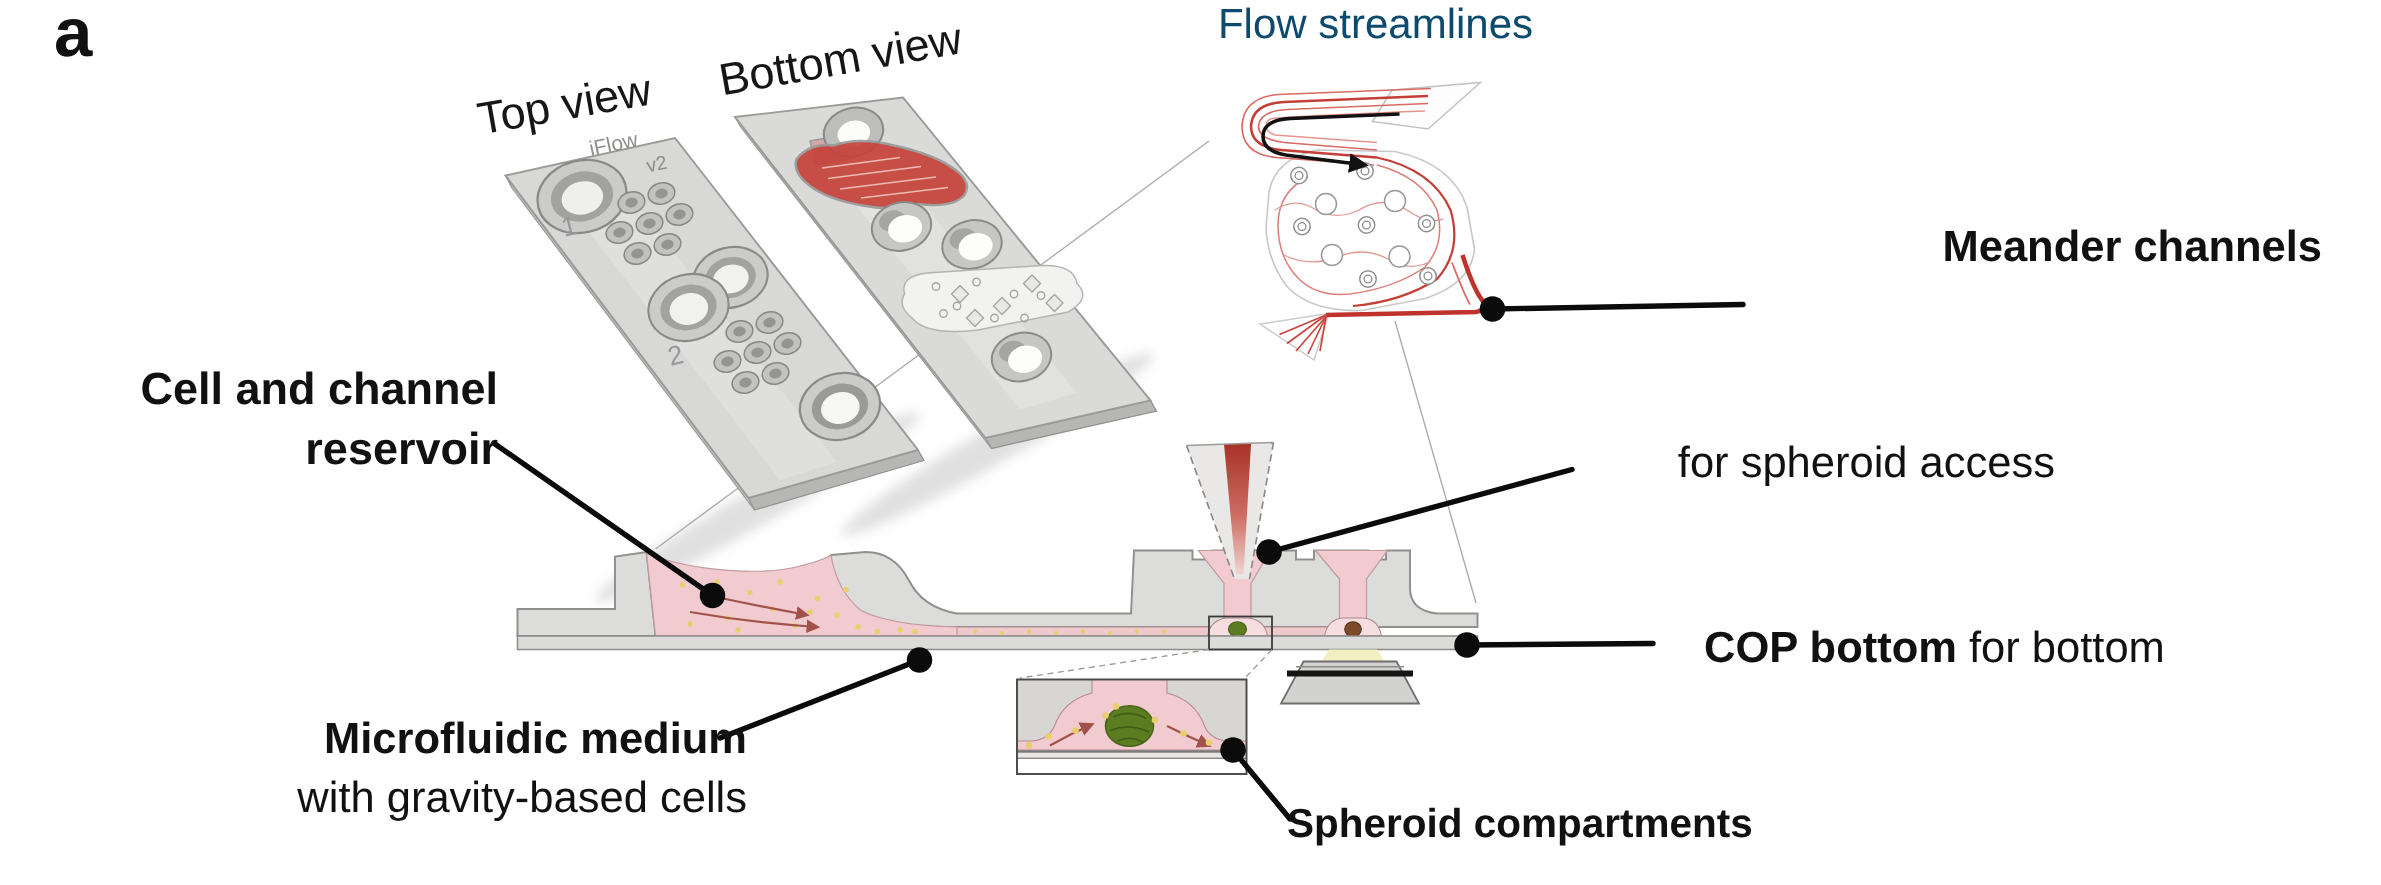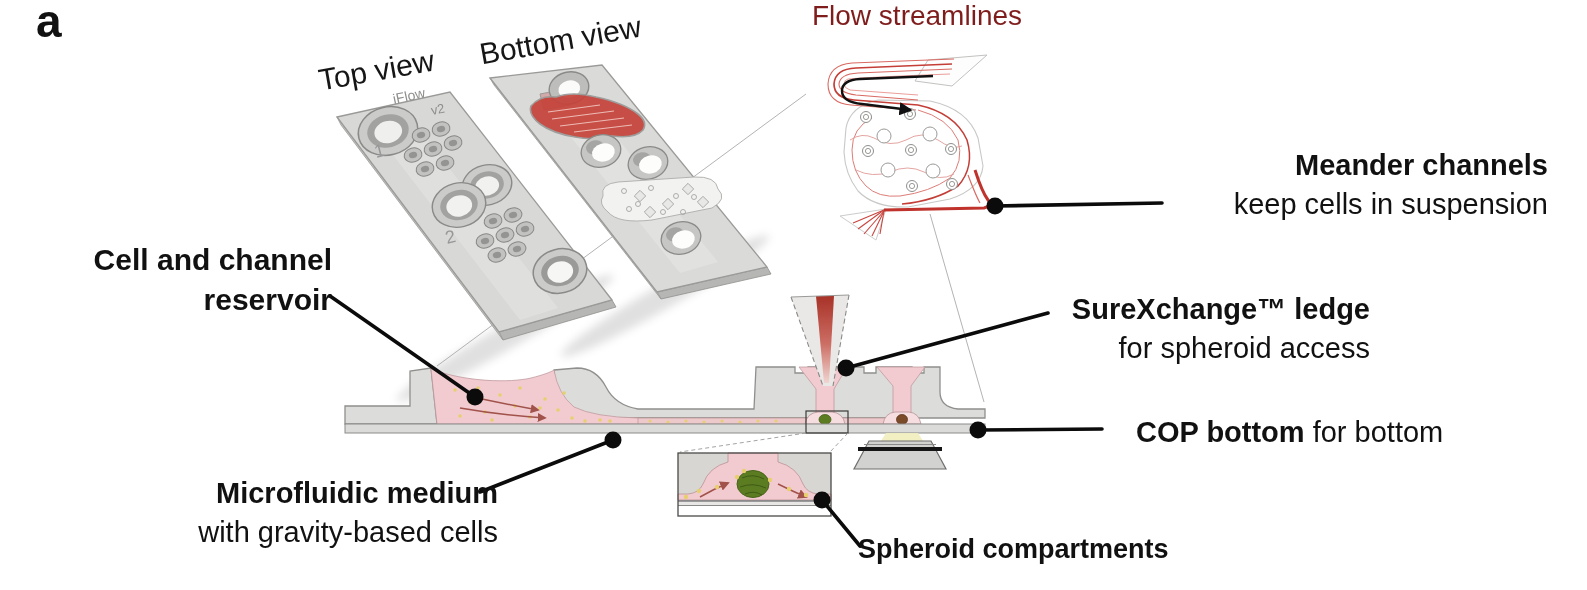--- a/index.html
+++ b/index.html
@@ -396,34 +396,32 @@
     <circle cx="995" cy="206" r="8.5"></circle>
     <circle cx="822" cy="500" r="8.5"></circle>
   </g>
 </svg>
 
 <div class="panel-label">a</div>
 
 <div class="rot-label rot-top">Top view</div>
 <div class="rot-label rot-bottom">Bottom view</div>
 
-<div class="red-title" style="color:#7f1d1d;">Flow streamlines</div>
+<div class="red-title" style="color:#0c4a6e;">Flow streamlines</div>
 
 <div class="ann ann-meander">
   <div class="b">Meander channels</div>
-  <div>keep cells in suspension</div>
 </div>
 
 <div class="ann ann-reservoir">
   <div>Cell and channel</div>
   <div>reservoir</div>
 </div>
 
 <div class="ann ann-surex">
-  <div class="b">SureXchange™ ledge</div>
   <div>for spheroid access</div>
 </div>
 
 <div class="ann ann-cop"><span class="b">COP bottom</span><span> for bottom</span></div>
 
 <div class="ann ann-micro">
   <div class="b">Microfluidic medium</div>
   <div>with gravity-based cells</div>
 </div>
 

